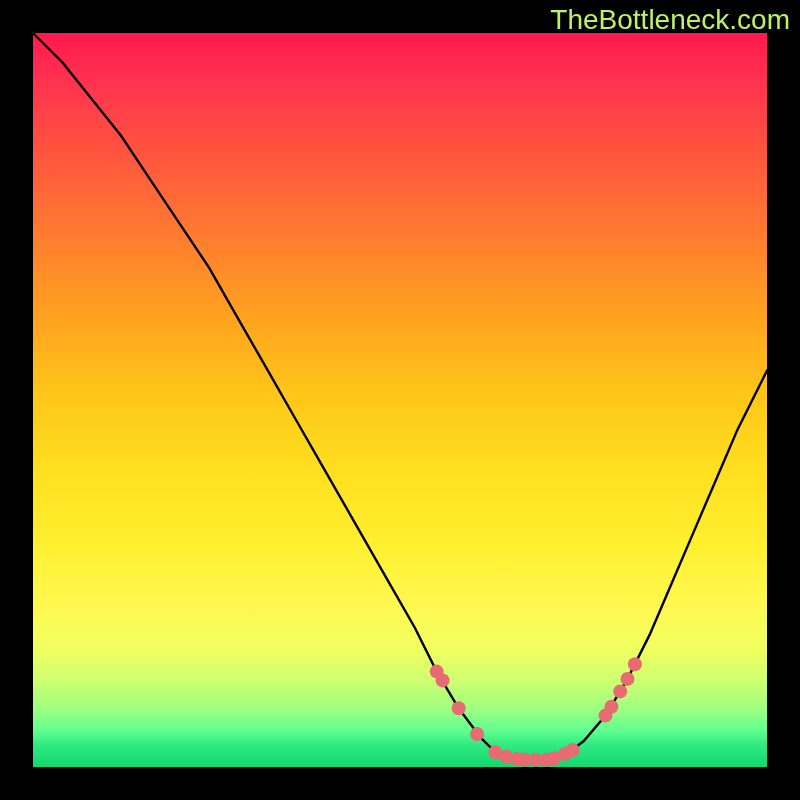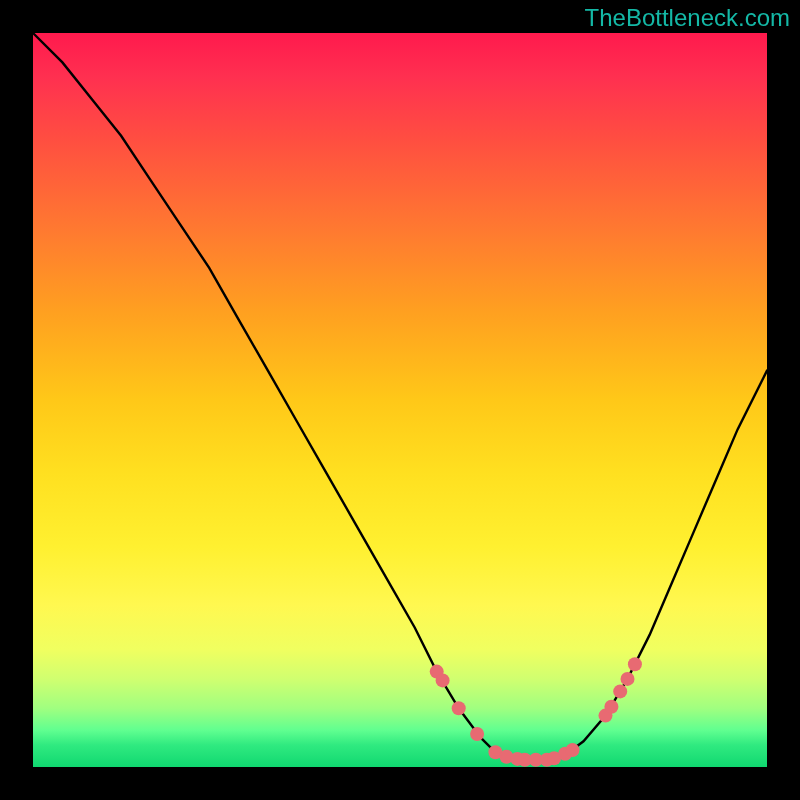--- a/index.html
+++ b/index.html
@@ -8,22 +8,22 @@
     height: 800px;
     background: #000;
     position: relative;
     overflow: hidden;
     font-family: Arial, sans-serif;
   }
   .watermark {
     position: absolute;
     top: 4px;
     right: 10px;
-    color: #14b8a6;
-    font-size: 24px;
+    color: #bef264;
+    font-size: 28px;
     font-weight: 500;
     z-index: 10;
   }
   .plot-area {
     position: absolute;
     left: 33px;
     top: 33px;
     width: 734px;
     height: 734px;
     background: linear-gradient(to bottom,

